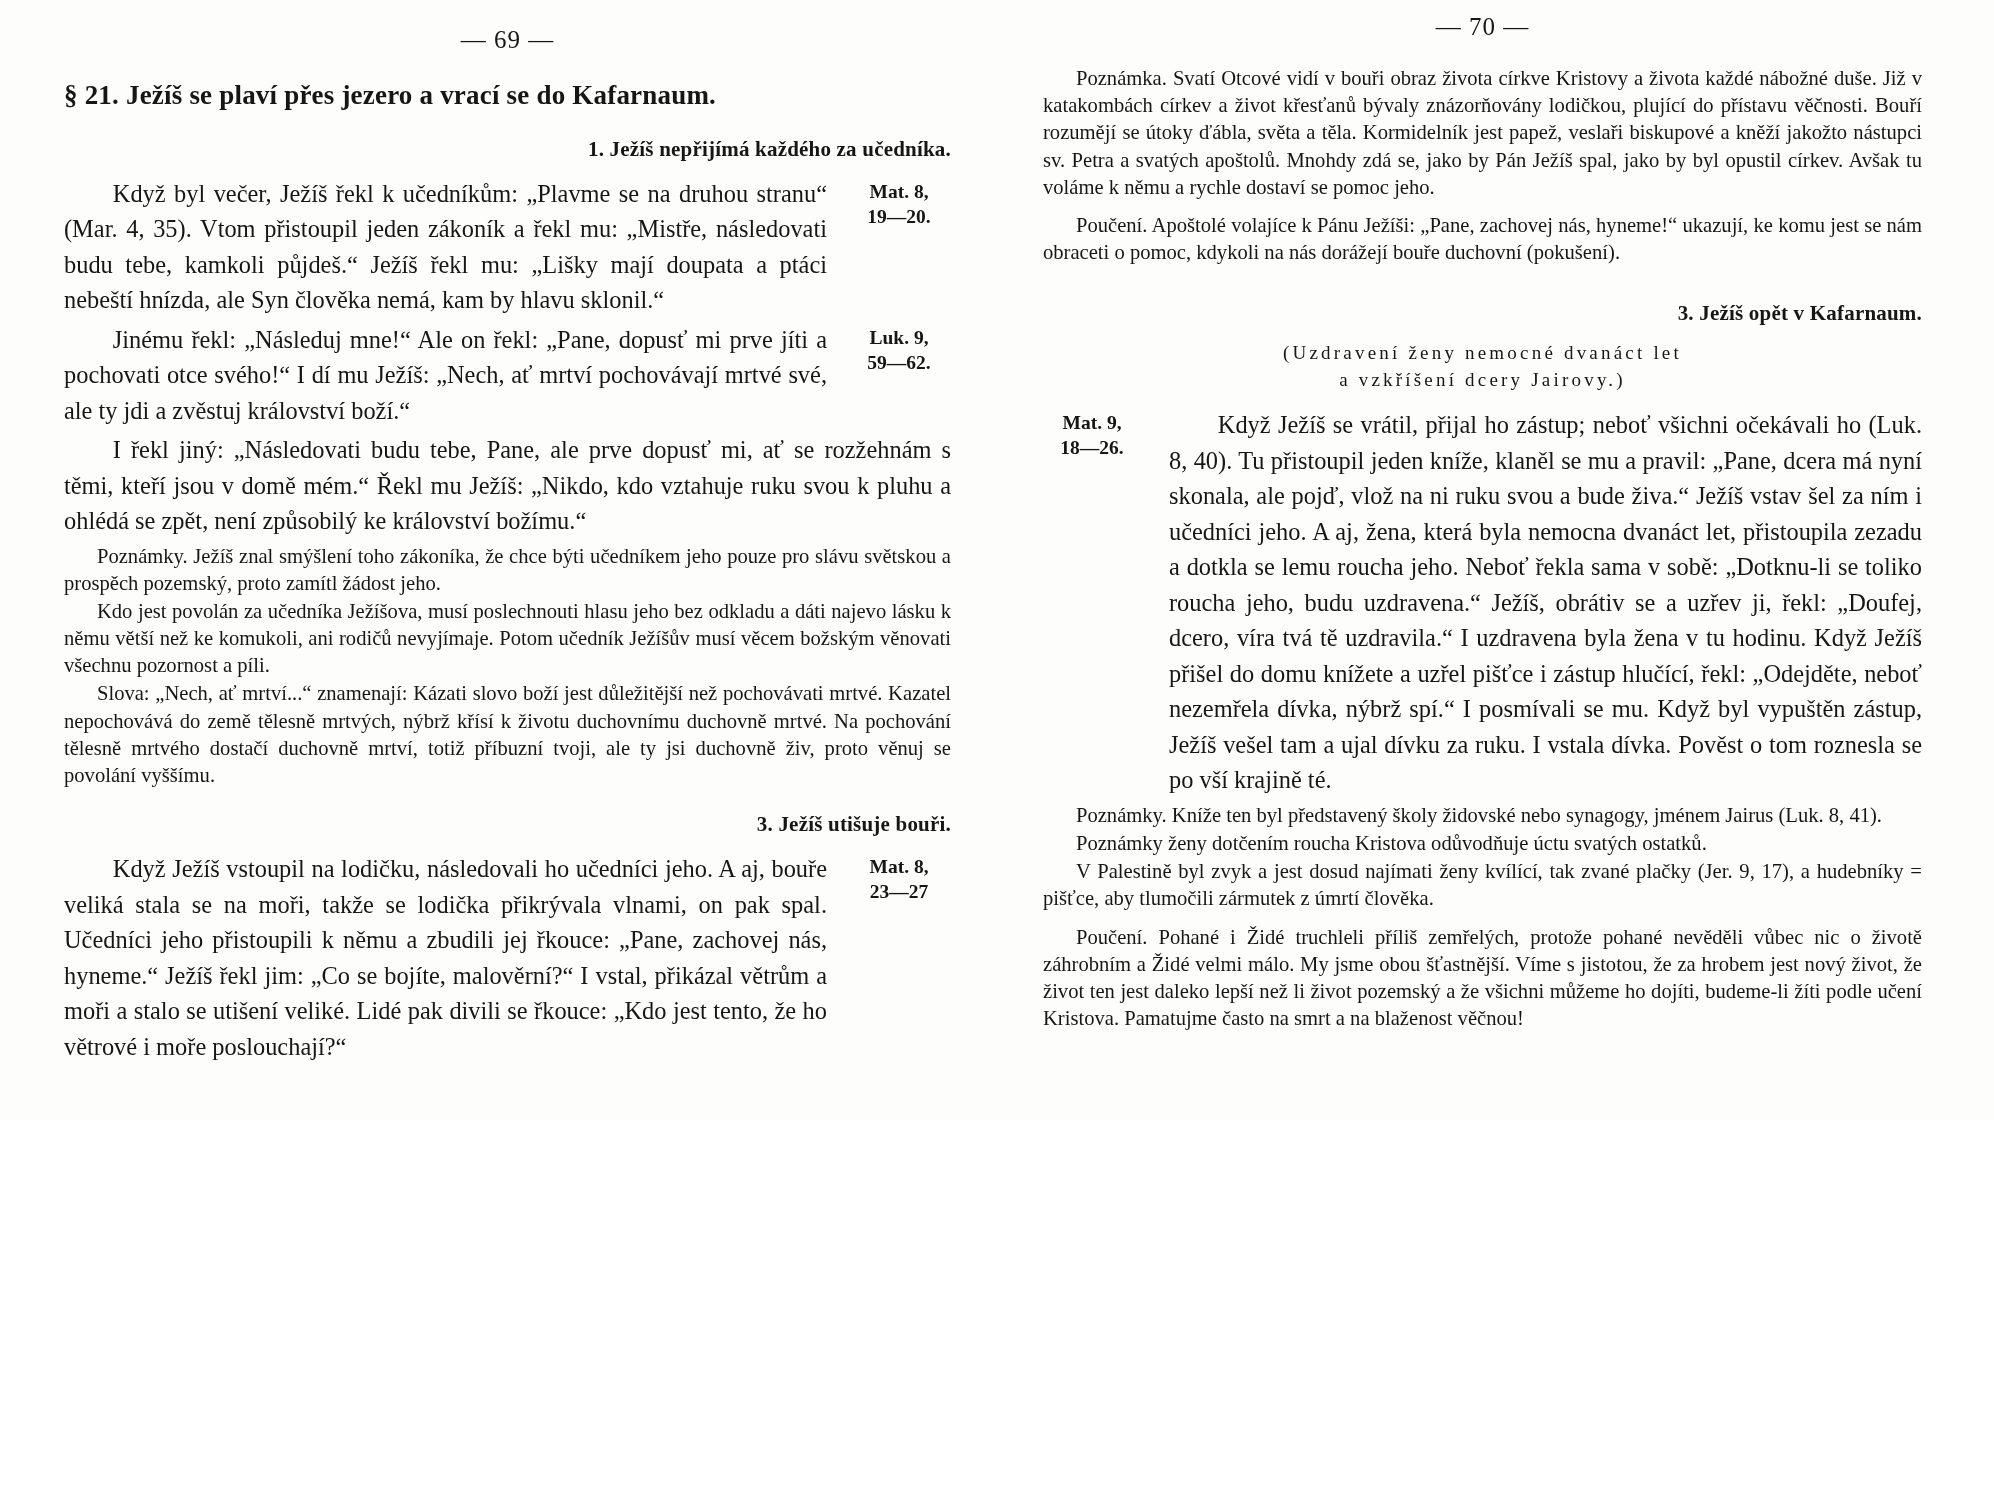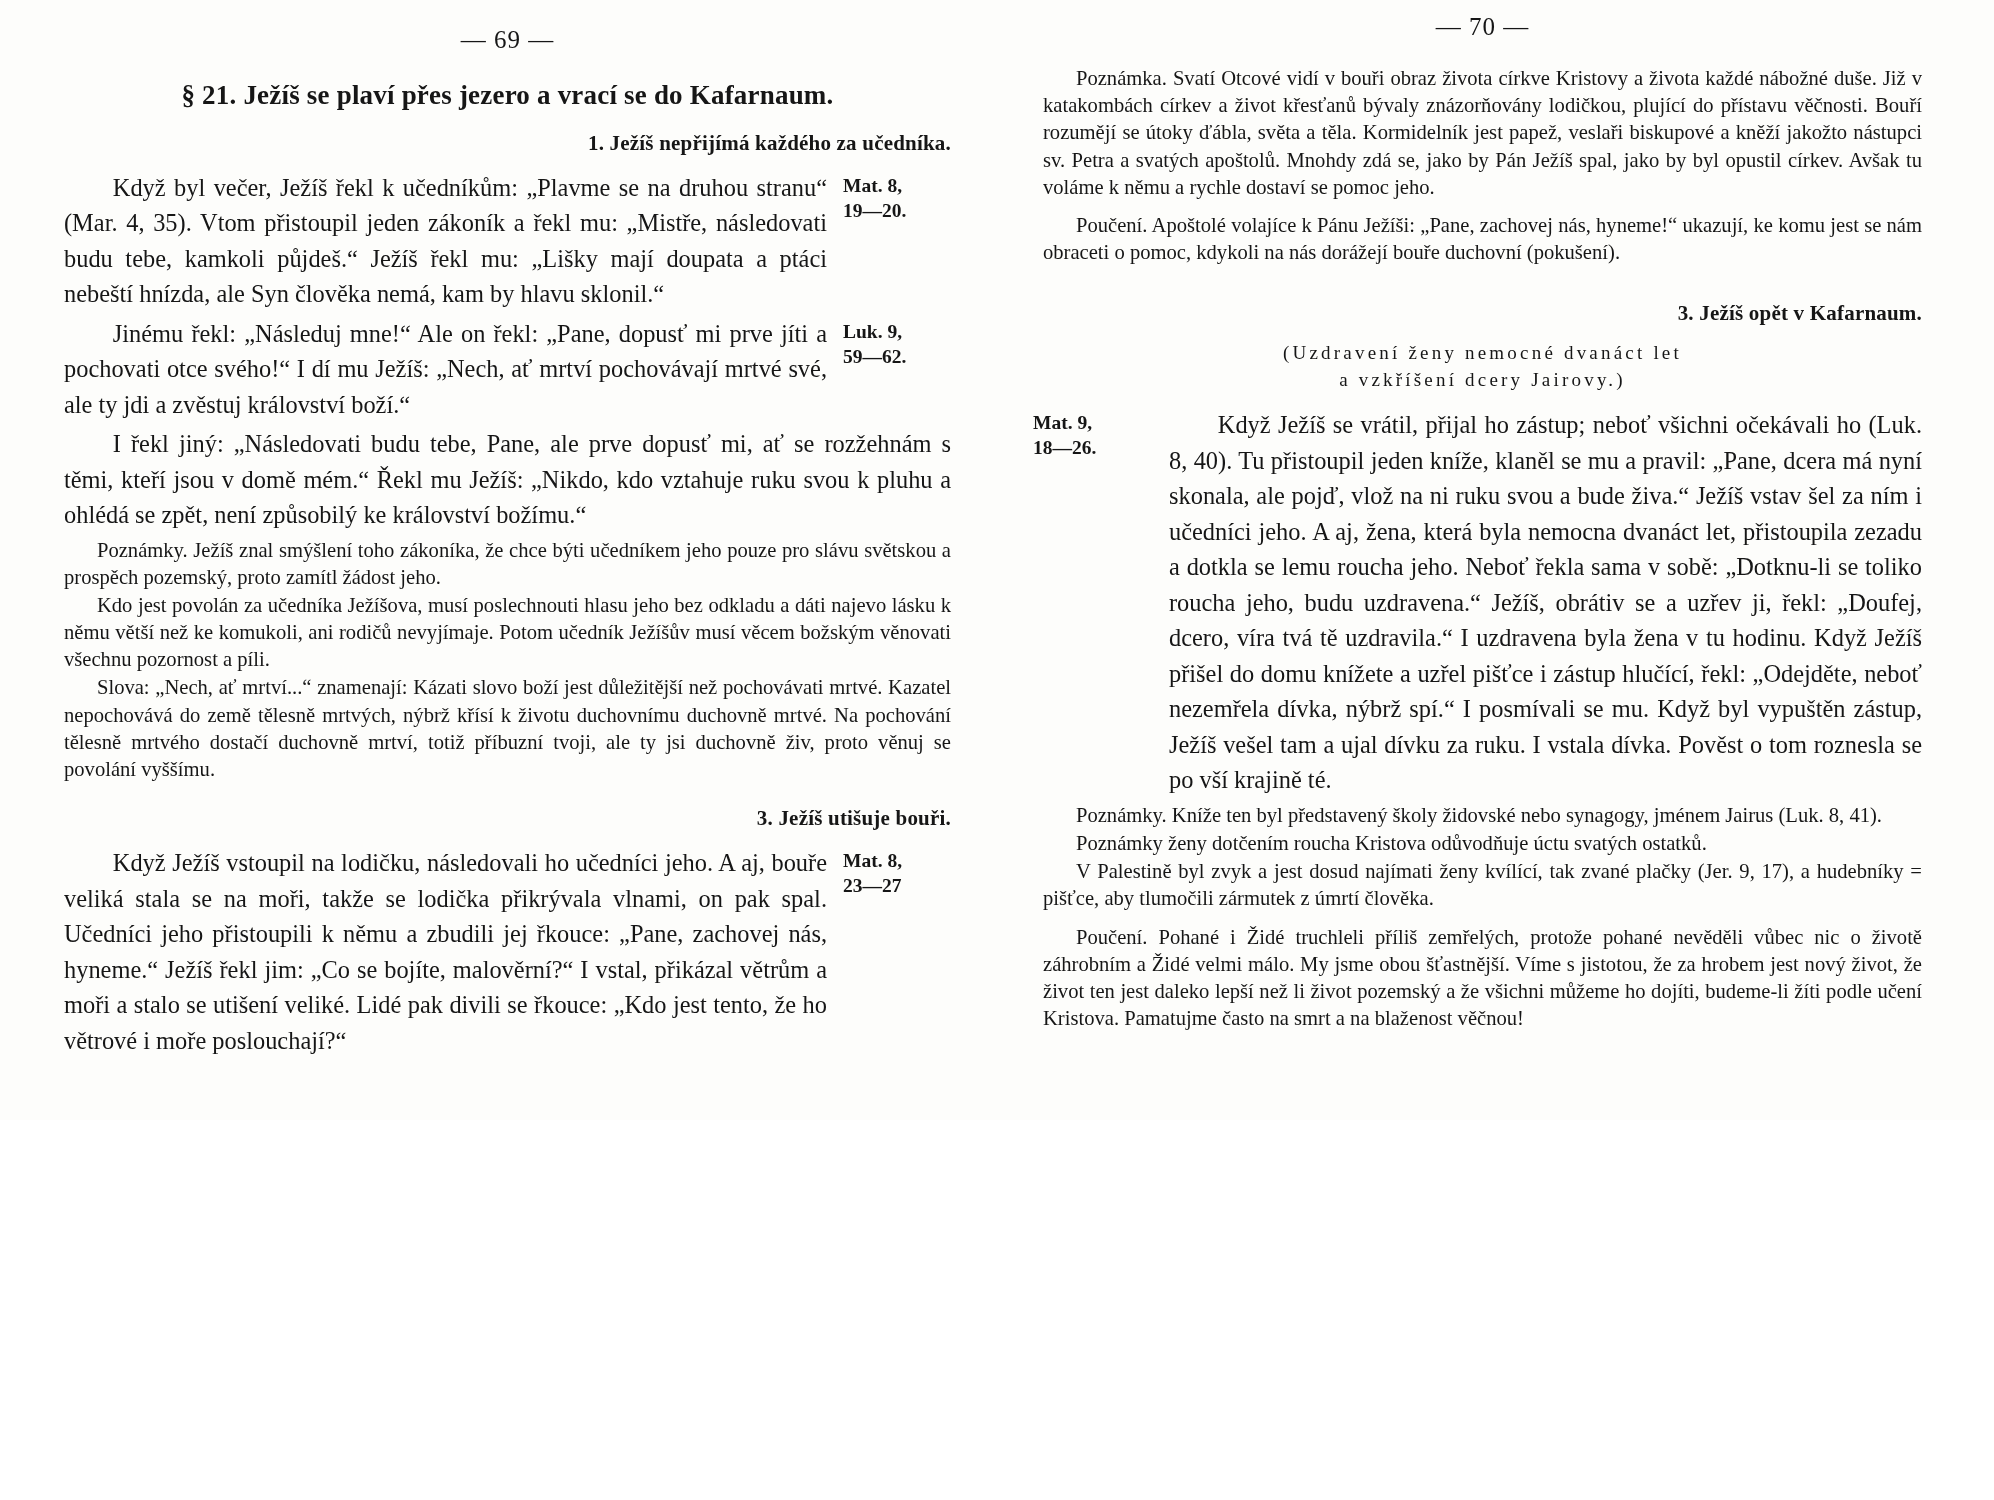--- a/index.html
+++ b/index.html
@@ -39,23 +39,22 @@
     font-size: 25px;
     letter-spacing: 1px;
     margin-bottom: 24px;
     font-family: "Liberation Serif", serif;
   }
   .folio-inner { display: inline-block; }
 
   h1.section-title {
     font-size: 27px;
     font-weight: bold;
-    text-align: center;
     line-height: 1.28;
-    margin: 0 0 18px 0;
+    margin: 0 0 24px 0;
     letter-spacing: 0.2px;
   }
   h2.sub-title {
     font-size: 21px;
     font-weight: bold;
     text-align: right;
     margin: 0 0 14px 0;
     letter-spacing: 0.2px;
   }
   .bracket-heading {
@@ -77,21 +76,21 @@
     text-align: justify;
     text-indent: 2.0em;
     margin: 0 0 2px 0;
     hyphens: auto;
   }
   .ref {
     position: absolute;
     font-size: 19.5px;
     font-weight: bold;
     line-height: 1.28;
-    text-align: left;
+    text-align: center;
     font-family: "Liberation Serif", serif;
     white-space: nowrap;
   }
   .ref.right-side {
     right: -4px;
     top: 4px;
     width: 112px;
   }
   .ref.left-side {
     left: -10px;

